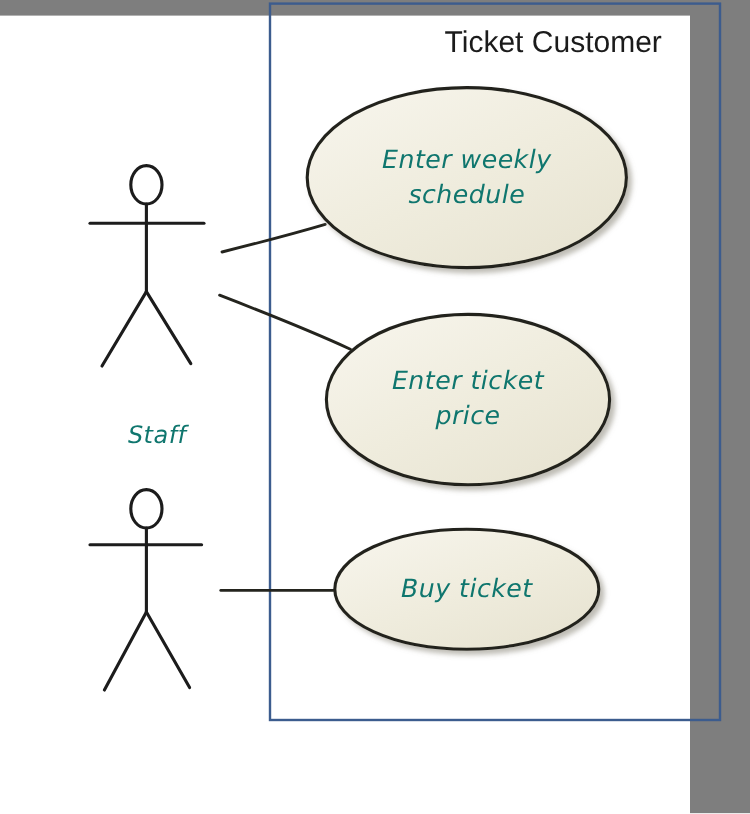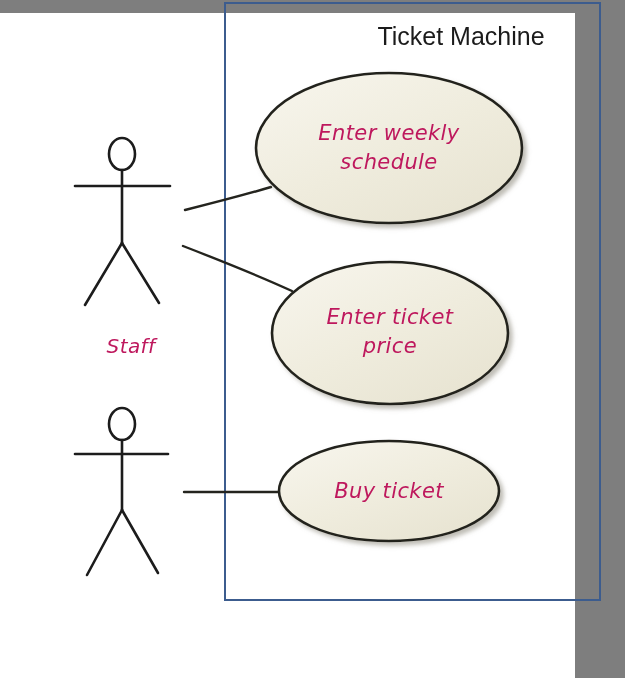--- a/index.html
+++ b/index.html
@@ -36,21 +36,21 @@
     background: transparent;
   }
   .shapes {
     position: absolute;
     left: 0; top: 0;
   }
   .label {
     position: absolute;
     transform: translate(-50%, -50%);
     text-align: center;
-    color: #be185d;
+    color: #0f766e;
     pointer-events: none;
   }
   .hand {
     font-family: "DejaVu Sans", sans-serif;
     font-style: italic;
     letter-spacing: 0.4px;
   }
   .system-title {
     left: 461px; top: 36px;
     font-size: 25px;
@@ -59,21 +59,21 @@
     font-family: "Liberation Sans", sans-serif;
   }
   .uc-label {
     font-size: 21px;
     line-height: 1.38;
   }
   .uc-label-1 { left: 389px; top: 148px; width: 180px; }
   .uc-label-2 { left: 390px; top: 332px; width: 145px; text-align: center; }
   .uc-label-3 { left: 389px; top: 491px; width: 200px; white-space: nowrap; }
   .actor-label { font-size: 20px; white-space: nowrap; }
-  .actor-label-staff { left: 131px; top: 346px; }
+  .actor-label-staff { left: 131px; top: 362px; }
   .actor-label-customer { left: 129px; top: 614px; }
 </style>
 </head>
 <body>
 
 <div class="stage">
 
   <div class="gray-top"></div>
   <div class="gray-right"></div>
 
@@ -113,21 +113,21 @@
 
     <g stroke="#1c1c1c" stroke-width="2.6" fill="none" stroke-linecap="round">
       <ellipse cx="122" cy="424" rx="13" ry="16"></ellipse>
       <path d="M 122 440 L 122 510"></path>
       <path d="M 75 454 L 168 454"></path>
       <path d="M 122 510 L 87 575"></path>
       <path d="M 122 510 L 158 573"></path>
     </g>
   </svg>
 
-  <div class="label system-title">Ticket Machine</div>
+  <div class="label system-title">Ticket Customer</div>
 
   <div class="label hand uc-label uc-label-1">Enter weekly schedule</div>
   <div class="label hand uc-label uc-label-2">Enter ticket price</div>
   <div class="label hand uc-label uc-label-3">Buy ticket</div>
 
   <div class="label hand actor-label actor-label-staff">Staff</div>
 
 </div>
 
 </body></html>

